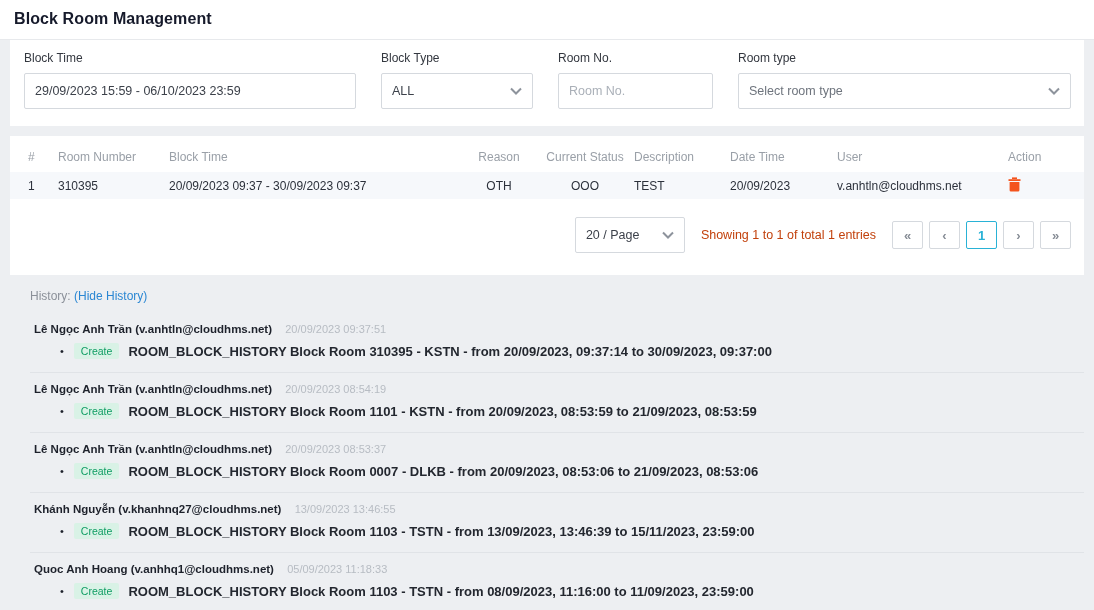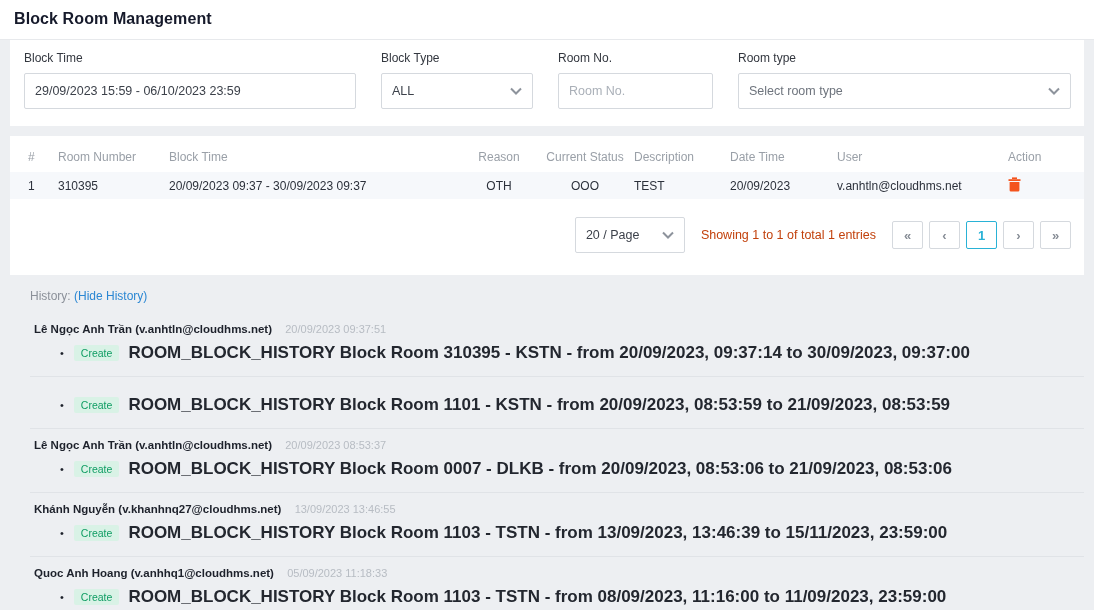--- a/index.html
+++ b/index.html
@@ -103,21 +103,21 @@
   .h-meta { font-size:11.5px; }
   .h-user { font-weight:bold; color:#1d212b; }
   .h-ts { color:#b7bcc3; font-size:11px; margin-left:10px; }
   .h-line { display:flex; align-items:center; margin-top:8px; padding-left:26px; }
   .h-bullet { color:#1d212b; font-size:11px; margin-right:10px; }
   .h-badge {
     background:#d9f2e6; color:#0f9d63;
     font-size:10.5px; padding:2px 7px; border-radius:2px;
     margin-right:9px; white-space:nowrap;
   }
-  .h-detail { font-size:17px; font-weight:bold; color:#23272f; white-space:nowrap; }
+  .h-detail { font-size:13px; font-weight:bold; color:#23272f; white-space:nowrap; }
 </style>
 </head>
 <body>
 
 <div class="titlebar">
   <h1>Block Room Management</h1>
 </div>
 
 <div class="card filters">
 
@@ -217,20 +217,24 @@
       <span class="h-ts">20/09/2023 09:37:51</span>
     </div>
     <div class="h-line">
       <span class="h-bullet">•</span>
       <span class="h-badge">Create</span>
       <span class="h-detail">ROOM_BLOCK_HISTORY Block Room 310395 - KSTN - from 20/09/2023, 09:37:14 to 30/09/2023, 09:37:00</span>
     </div>
   </div>
 
   <div class="h-entry">
+    <div class="h-meta">
+      <span class="h-user">Lê Ngọc Anh Trần (v.anhtln@cloudhms.net)</span>
+      <span class="h-ts">20/09/2023 08:54:19</span>
+    </div>
     <div class="h-line">
       <span class="h-bullet">•</span>
       <span class="h-badge">Create</span>
       <span class="h-detail">ROOM_BLOCK_HISTORY Block Room 1101 - KSTN - from 20/09/2023, 08:53:59 to 21/09/2023, 08:53:59</span>
     </div>
   </div>
 
   <div class="h-entry">
     <div class="h-meta">
       <span class="h-user">Lê Ngọc Anh Trần (v.anhtln@cloudhms.net)</span>

